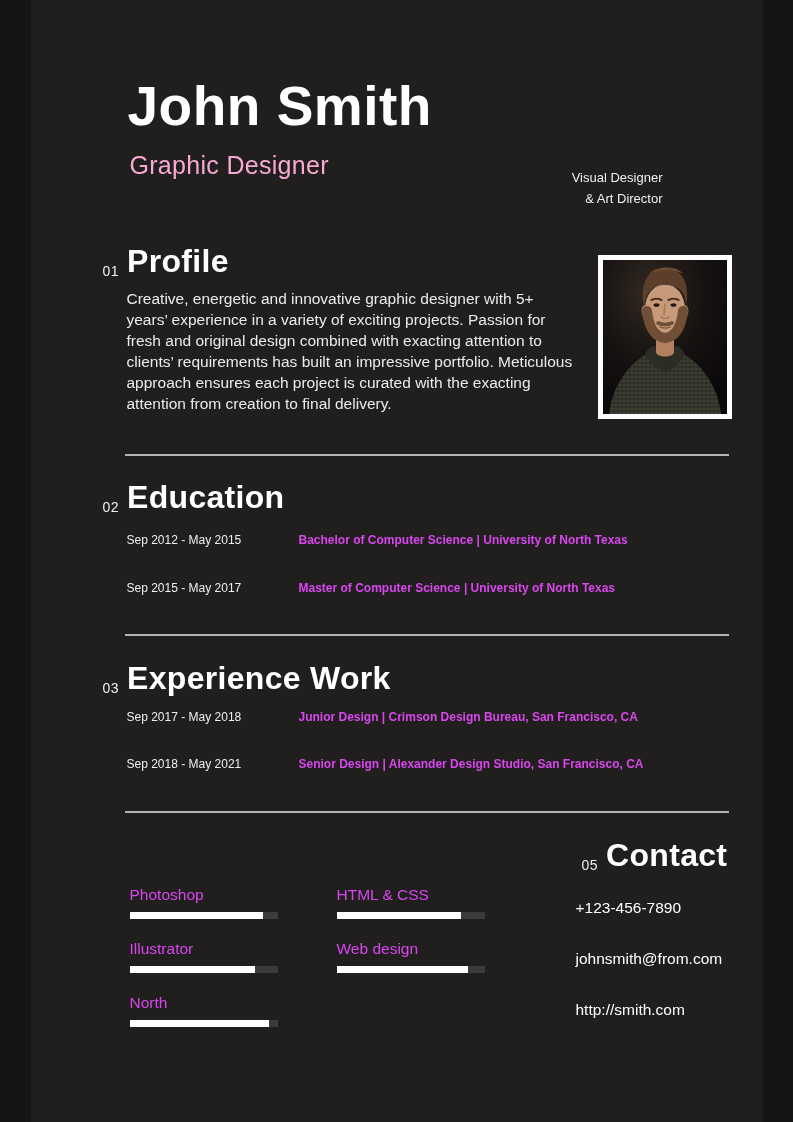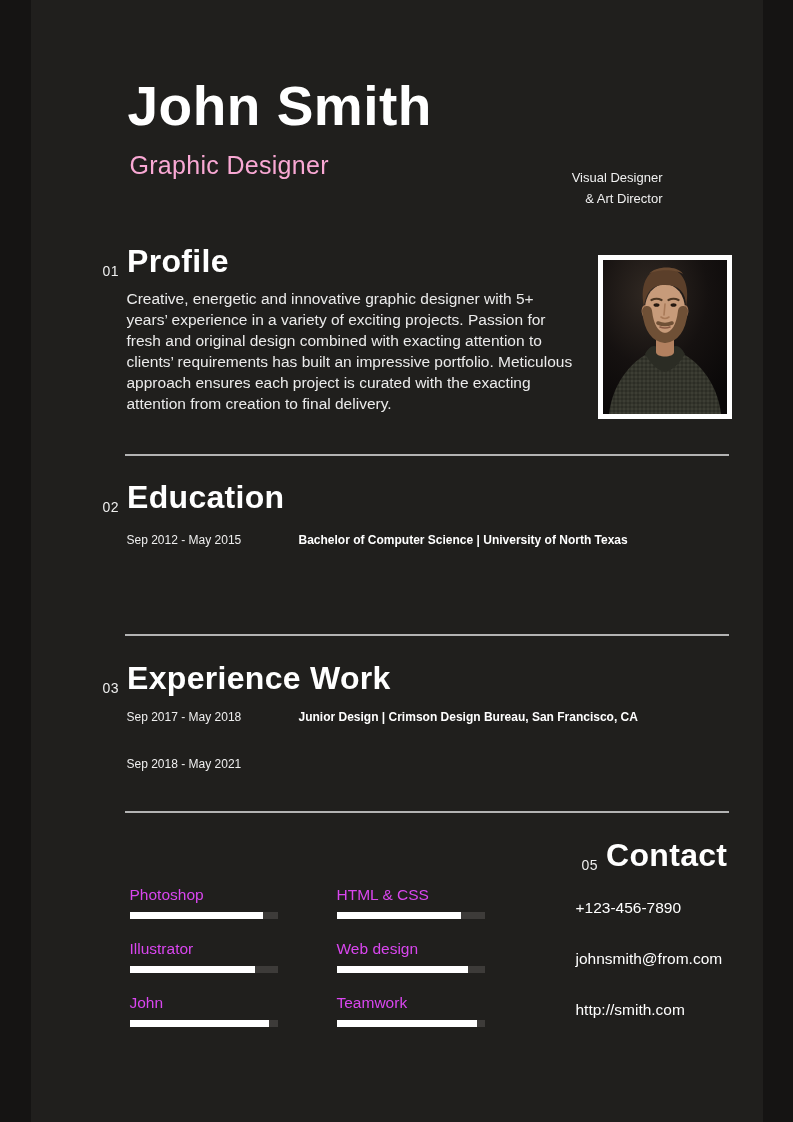--- a/index.html
+++ b/index.html
@@ -55,21 +55,21 @@
   .photo-frame svg{display:block;width:124px;height:154px;}
   
   .divider{position:absolute;left:94px;width:604px;height:2px;background:var(--divider);}
   
   .row{
     position:absolute;left:96px;width:620px;
     display:flex;align-items:baseline;
     font-size:12px;line-height:18px;
   }
   .row .dates{flex:0 0 172px;font-weight:400;color:#efefef;}
-  .row .detail{flex:1;font-weight:700;color:#ffffff;}
+  .row .detail{flex:1;font-weight:700;color:#d946ef;}
   
   .skills-col{position:absolute;width:152px;}
   .skill{margin-bottom:21px;}
   .skill-label{font-size:15.5px;font-weight:400;color:#d946ef;margin-bottom:8px;}
   .bar{width:148px;height:7px;background:var(--bar-track);}
   .bar-fill{height:100%;background:var(--bar-fill);}
   
   .contact-list{position:absolute;left:545px;top:899px;width:220px;}
   .contact-item{font-size:15.5px;color:#ffffff;margin-bottom:33px;font-weight:400;}
 </style>
@@ -140,76 +140,75 @@
   <div class="divider" style="top:454px;"></div>
 
   <div class="sec-title" style="left:72px;top:480px;">
     <span class="sec-num">02</span>
     <h2 class="sec-heading">Education</h2>
   </div>
   <div class="row" style="top:531px;">
     <span class="dates">Sep 2012 - May 2015</span>
     <span class="detail">Bachelor of Computer Science | University of North Texas</span>
   </div>
+  <div class="row" style="top:579px;">
+    <span class="dates">Sep 2015 - May 2017</span>
+    <span class="detail">Master of Computer Science | University of North Texas</span>
+  </div>
 
   <div class="divider" style="top:634px;"></div>
 
   <div class="sec-title" style="left:72px;top:661px;">
     <span class="sec-num">03</span>
     <h2 class="sec-heading">Experience Work</h2>
   </div>
   <div class="row" style="top:708px;">
     <span class="dates">Sep 2017 - May 2018</span>
     <span class="detail">Junior Design | Crimson Design Bureau, San Francisco, CA</span>
   </div>
   <div class="row" style="top:755px;">
     <span class="dates">Sep 2018 - May 2021</span>
+    <span class="detail">Senior Design | Alexander Design Studio, San Francisco, CA</span>
   </div>
 
   <div class="divider" style="top:811px;"></div>
 
 
   <div class="skills-col" style="left:99px;top:886px;">
     <div class="skill">
       <div class="skill-label">Photoshop</div>
       <div class="bar">
           <div class="bar-fill" style="width: 90%;"></div>
         </div>
     </div>
     <div class="skill">
       <div class="skill-label">Illustrator</div>
       <div class="bar">
           <div class="bar-fill" style="width: 85%;"></div>
         </div>
     </div>
     <div class="skill">
-      <div class="skill-label">John</div>
+      <div class="skill-label">North</div>
       <div class="bar">
           <div class="bar-fill" style="width: 94%;"></div>
         </div>
     </div>
   </div>
 
   <div class="skills-col" style="left:306px;top:886px;">
     <div class="skill">
       <div class="skill-label">HTML &amp; CSS</div>
       <div class="bar">
           <div class="bar-fill" style="width: 84%;"></div>
         </div>
     </div>
     <div class="skill">
       <div class="skill-label">Web design</div>
       <div class="bar">
           <div class="bar-fill" style="width: 89%;"></div>
-        </div>
-    </div>
-    <div class="skill">
-      <div class="skill-label">Teamwork</div>
-      <div class="bar">
-          <div class="bar-fill" style="width: 95%;"></div>
         </div>
     </div>
   </div>
 
   <div class="sec-title" style="left:519px;top:838px;margin-left:32px;">
     <span class="sec-num">05</span>
     <h2 class="sec-heading">Contact</h2>
   </div>
   <div class="contact-list">
     <div class="contact-item">+123-456-7890</div>

